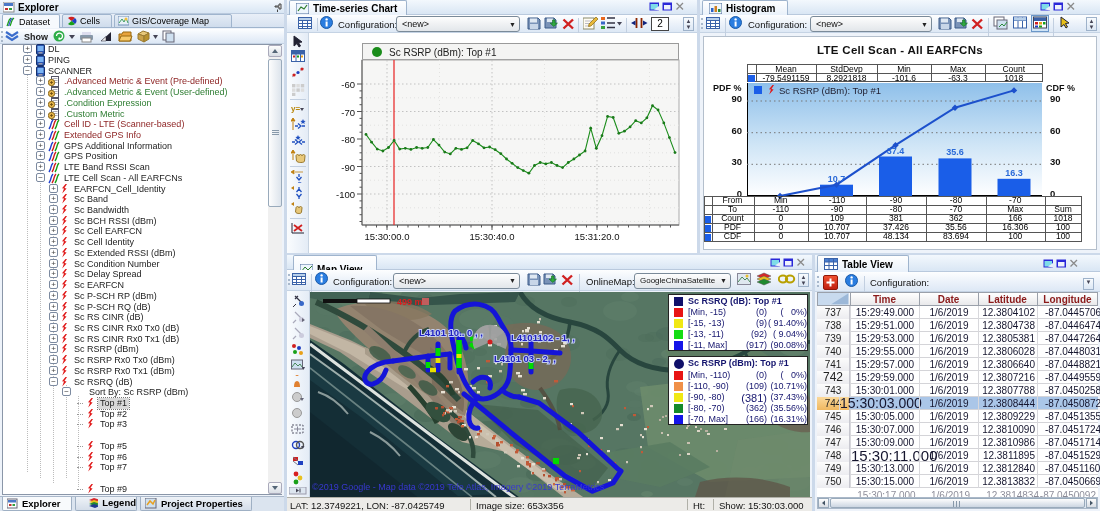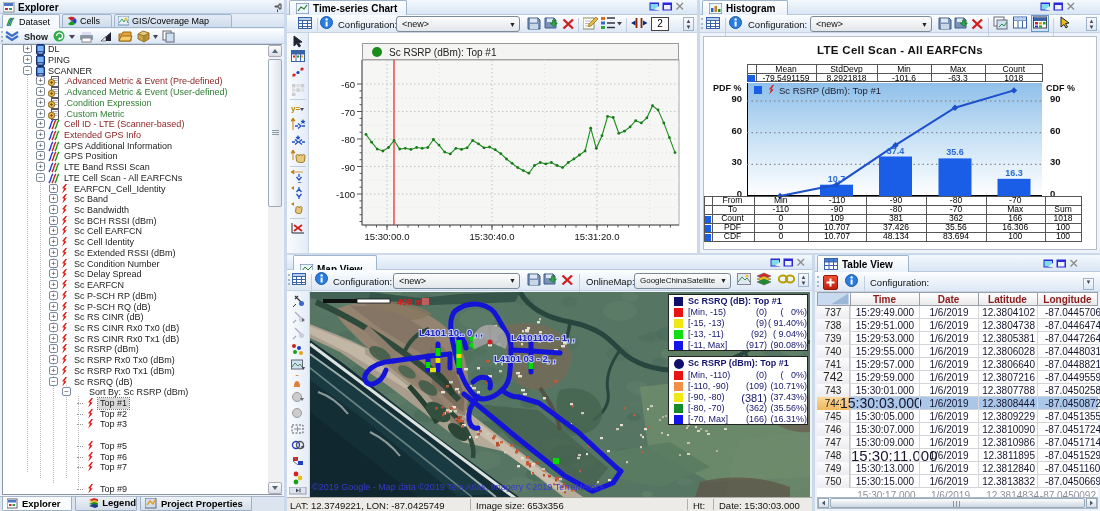--- a/index.html
+++ b/index.html
@@ -1437,21 +1437,21 @@
       <div class="abs" style="left:66px;top:57.0px;width:32px;text-align:right;font-size:9px;color:#15156e">(166)</div>
       <div class="abs" style="left:98px;top:57.0px;width:40px;text-align:right;font-size:9px;color:#15156e">(16.31%)</div>
     </div>
     <div class="abs" style="left:0;top:242px;width:525px;height:14px;background:#ecebe8;border-top:1px solid #b0b0a8"></div>
     <div class="abs" style="left:183px;top:244px;width:1px;height:11px;background:#b0b0a8"></div>
     <div class="abs" style="left:400px;top:244px;width:1px;height:11px;background:#b0b0a8"></div>
     <div class="abs" style="left:426px;top:244px;width:1px;height:11px;background:#b0b0a8"></div>
     <div class="abs" style="left:3px;top:245px;font-size:9.5px;color:#111">LAT: 12.3749221, LON: -87.0425749</div>
     <div class="abs" style="left:189px;top:245px;font-size:9.5px;color:#111">Image size: 653x356</div>
     <div class="abs" style="left:406px;top:245px;font-size:9.5px;color:#111">Ht:</div>
-    <div class="abs" style="left:432px;top:245px;font-size:9.5px;color:#111">Date: 15:30:03.000</div>
+    <div class="abs" style="left:432px;top:245px;font-size:9.5px;color:#111">Show: 15:30:03.000</div>
   </div>
 <div class="panel" style="left:815px;top:255px;width:285px;height:256px">
     <div class="ttl" style="height:17px"></div>
     <div class="ttab" style="left:2px;width:92px;height:17px"><svg width="14" height="12">
         <rect x="0.5" y="0.5" width="13" height="11" fill="#fff" stroke="#3a62a8"></rect>
         <rect x="1" y="1" width="12" height="3" fill="#4a7ed0"></rect>
         <path d="M0.5 4 h13 M0.5 7.5 h13 M5 0.5 v11 M9.5 0.5 v11" stroke="#3a62a8"></path>
       </svg>Table View</div>
     <svg class="abs" style="left:228px;top:4px" width="36" height="10">
       <rect x="0.5" y="0.5" width="9.5" height="8" fill="#2a28d8"></rect>

